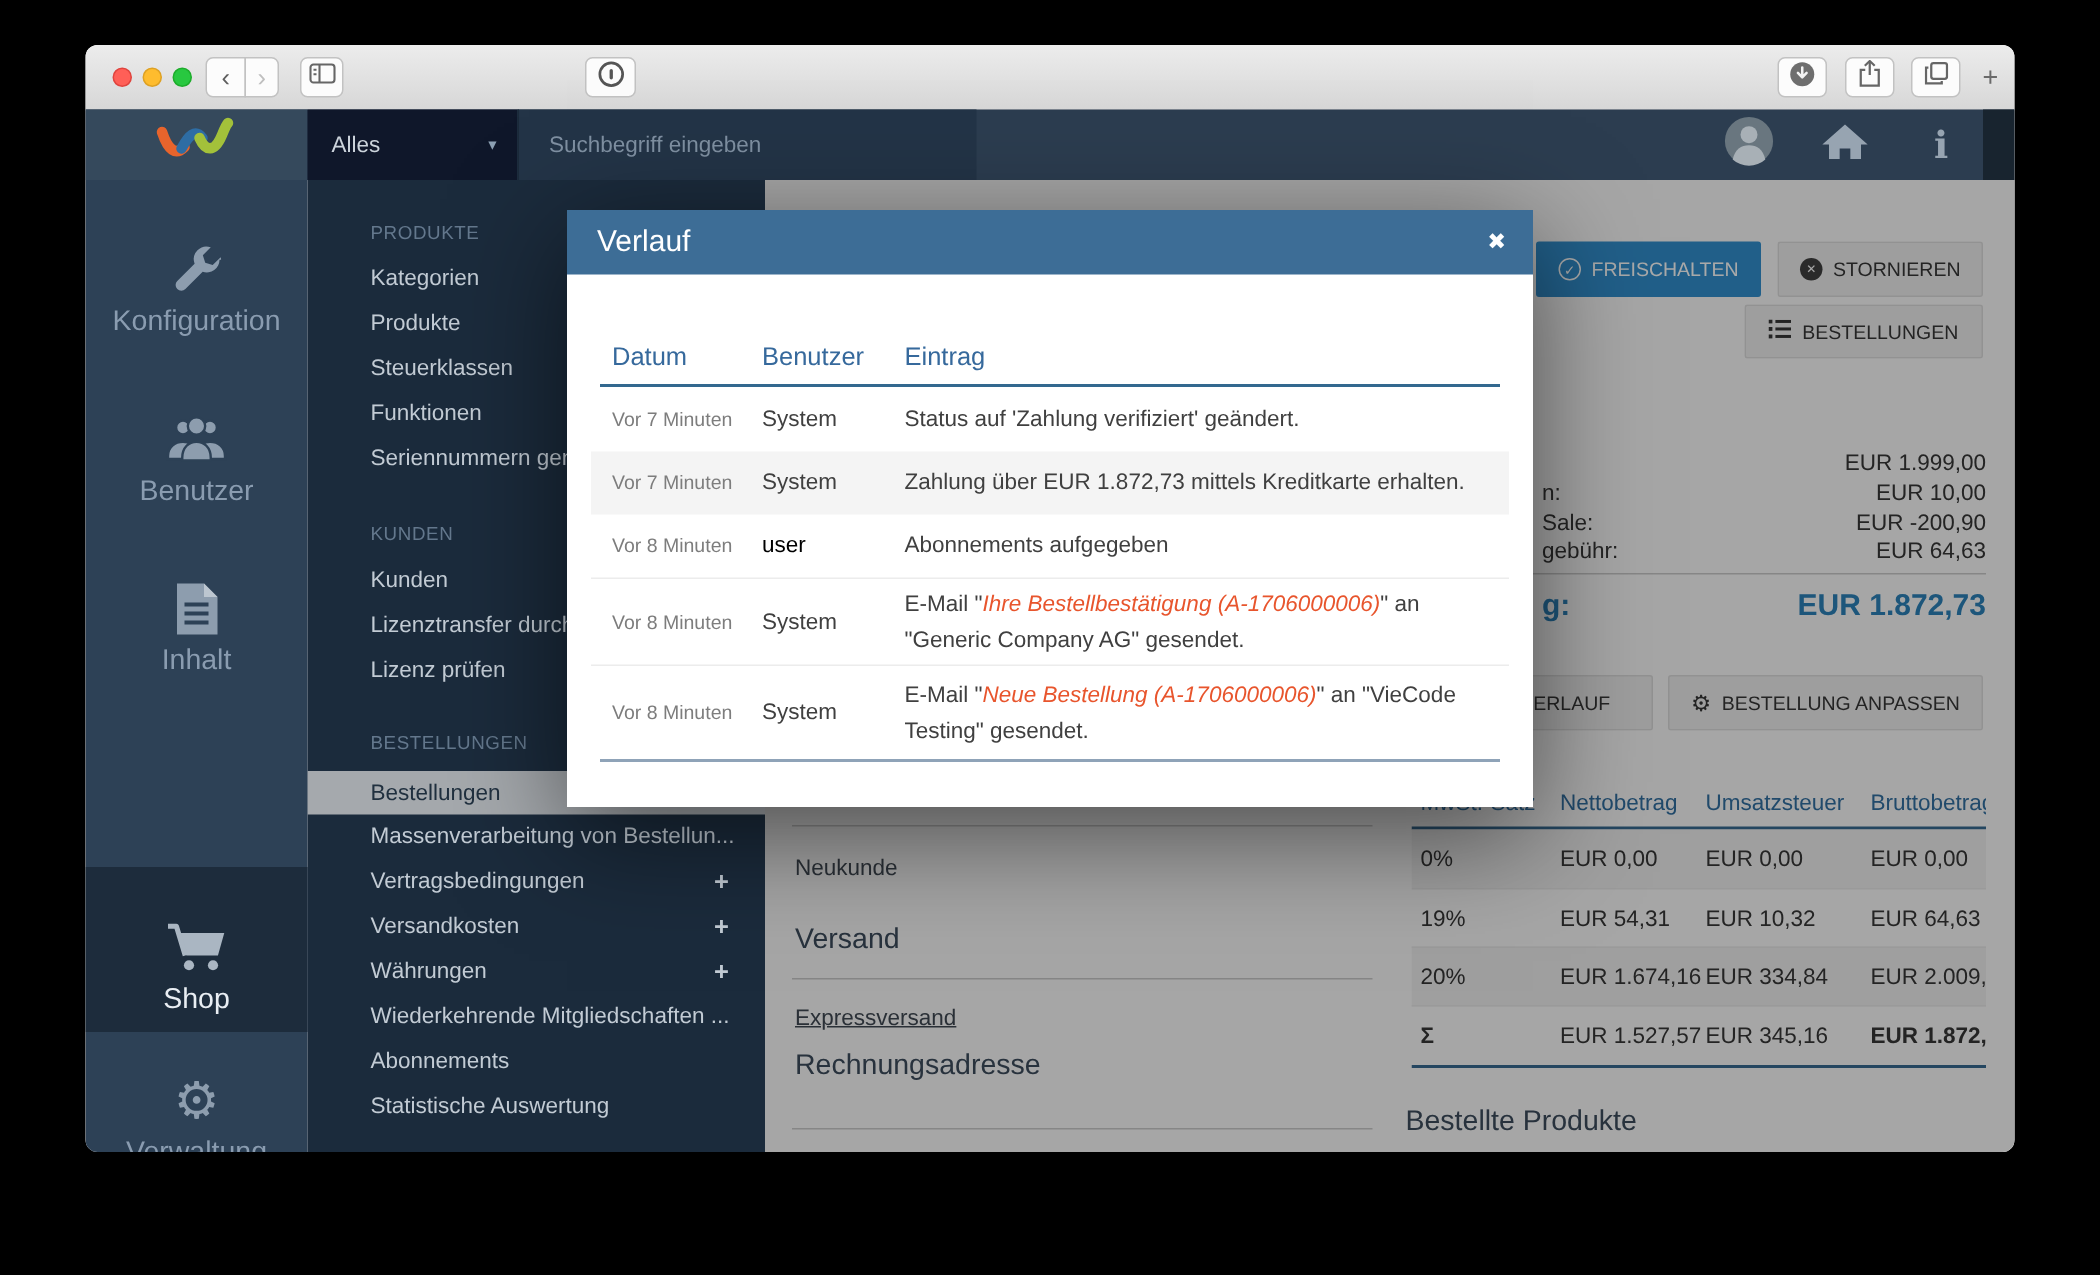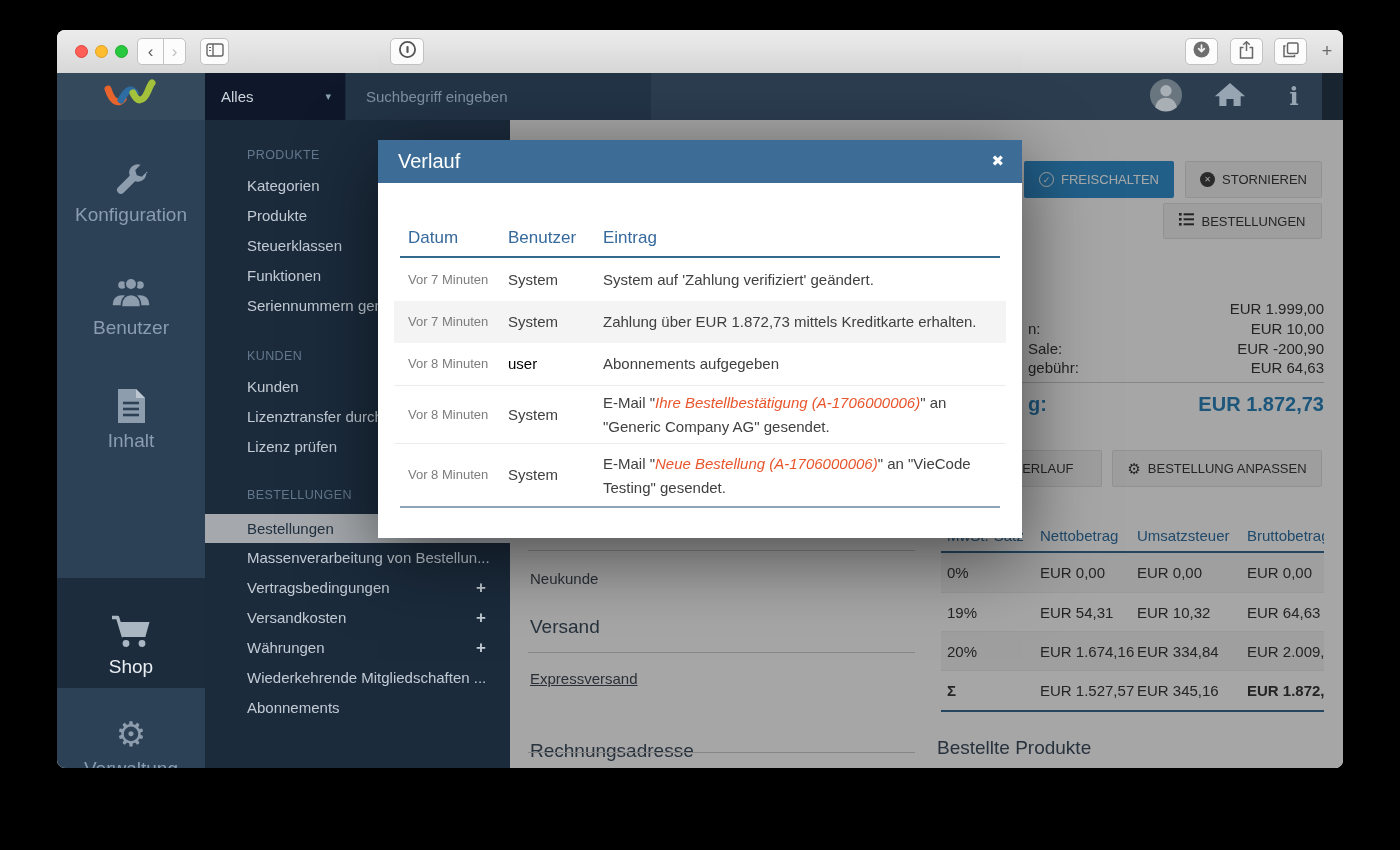--- a/index.html
+++ b/index.html
@@ -270,20 +270,21 @@
         <div class="m-item" style="top:312px;">Lizenz prüfen</div>
 
         <div class="m-head" style="top:368px;">BESTELLUNGEN</div>
         <div class="m-item active" style="top:394px;">Bestellungen</div>
         <div class="m-item" style="top:423px;">Massenverarbeitung von Bestellun...</div>
         <div class="m-item" style="top:453px;"><span>Vertragsbedingungen</span><span class="plus">+</span></div>
         <div class="m-item" style="top:483px;"><span>Versandkosten</span><span class="plus">+</span></div>
         <div class="m-item" style="top:513px;"><span>Währungen</span><span class="plus">+</span></div>
         <div class="m-item" style="top:543px;">Wiederkehrende Mitgliedschaften ...</div>
         <div class="m-item" style="top:573px;">Abonnements</div>
+        <div class="m-item" style="top:603px;">Statistische Auswertung</div>
       </div>
 
       <div class="content">
 
         <div class="btn blue" style="left:514px;top:41px;width:150px;height:37px;">
           <span style="width:15px;height:15px;border:1.5px solid #fff;border-radius:50%;display:flex;align-items:center;justify-content:center;font-size:9px;box-sizing:border-box;">✓</span>
           <span>FREISCHALTEN</span>
         </div>
         <div class="btn" style="left:675px;top:41px;width:137px;height:37px;">
           <span style="width:15px;height:15px;background:#3d3d3d;color:#fff;border-radius:50%;display:flex;align-items:center;justify-content:center;font-size:8px;">✕</span>
@@ -325,21 +326,21 @@
         </div>
 
         <div class="h2" style="left:20px;top:396px;">Kundengruppe</div>
         <div class="rule" style="left:18px;top:430px;width:387px;"></div>
         <div class="val" style="left:20px;top:450px;">Neukunde</div>
 
         <div class="h2" style="left:20px;top:496px;">Versand</div>
         <div class="rule" style="left:18px;top:532px;width:387px;"></div>
         <div class="val" style="left:20px;top:550px;text-decoration:underline;">Expressversand</div>
 
-        <div class="h2" style="left:20px;top:620px;text-align:center;">Rechnungsadresse</div>
+        <div class="h2" style="left:20px;top:580px;text-align:center;">Rechnungsadresse</div>
         <div class="rule" style="left:18px;top:632px;width:387px;"></div>
 
         <div class="h2" style="left:427px;top:617px;">Bestellte Produkte</div>
 
         <div class="tax">
           <div class="th c0">MwSt.-Satz</div>
           <div class="th c1">Nettobetrag</div>
           <div class="th c2">Umsatzsteuer</div>
           <div class="th c3">Bruttobetrag</div>
           <div class="hline"></div>
@@ -382,21 +383,21 @@
     </div>
 
     <div class="d-th" style="left:30px;">Datum</div>
     <div class="d-th" style="left:130px;">Benutzer</div>
     <div class="d-th" style="left:225px;">Eintrag</div>
     <div class="d-hline"></div>
 
     <div class="d-row" style="top:119px;height:42px;">
       <div class="dt" style="line-height:42px;">Vor 7 Minuten</div>
       <div class="us" style="line-height:42px;">System</div>
-      <div class="en" style="line-height:42px;">System auf 'Zahlung verifiziert' geändert.</div>
+      <div class="en" style="line-height:42px;">Status auf 'Zahlung verifiziert' geändert.</div>
     </div>
     <div class="d-row stripe" style="top:161px;height:42px;">
       <div class="dt" style="line-height:42px;">Vor 7 Minuten</div>
       <div class="us" style="line-height:42px;">System</div>
       <div class="en" style="line-height:42px;">Zahlung über EUR 1.872,73 mittels Kreditkarte erhalten.</div>
     </div>
     <div class="d-row" style="top:203px;height:42px;">
       <div class="dt" style="line-height:42px;">Vor 8 Minuten</div>
       <div class="us orange" style="line-height:42px;">user</div>
       <div class="en" style="line-height:42px;">Abonnements aufgegeben</div>

